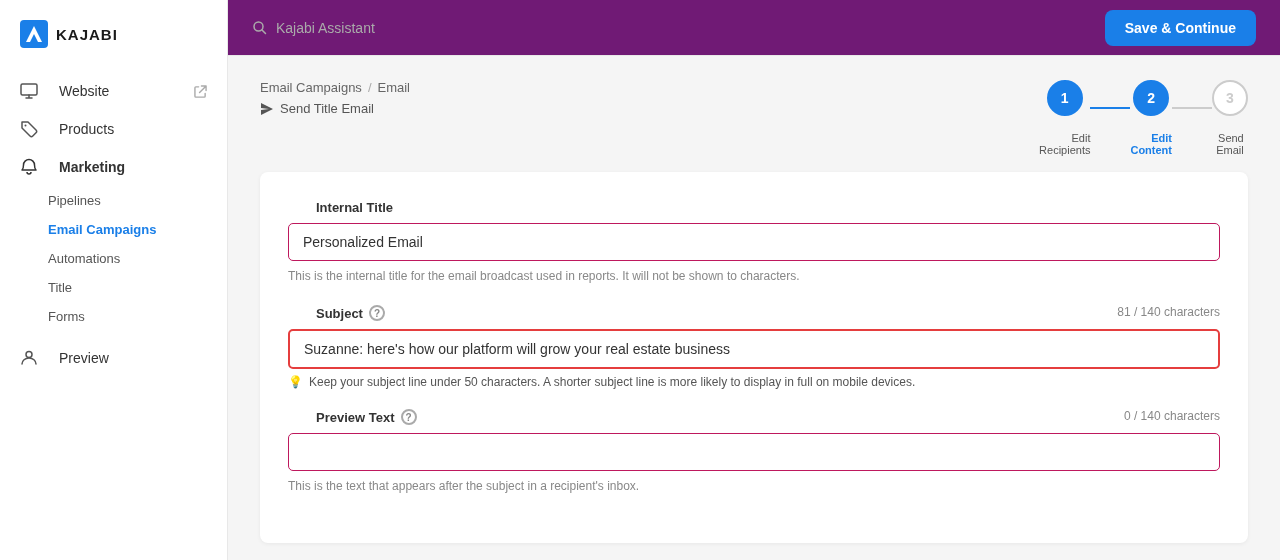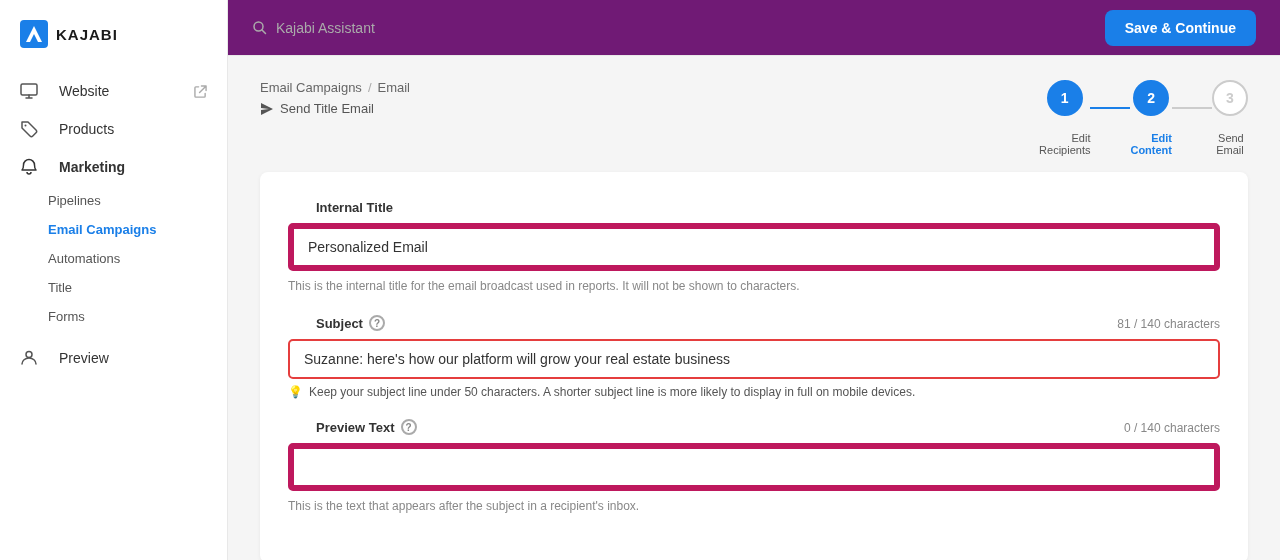--- a/index.html
+++ b/index.html
@@ -183,29 +183,29 @@
       padding: 28px;
       box-shadow: 0 1px 4px rgba(0,0,0,0.06);
     }
     .form-group { margin-bottom: 20px; }
     .form-label {
       font-size: 13px;
       font-weight: 600;
       color: #333;
       margin-bottom: 8px;
       display: flex;
-      align-items: flex-end;
+      align-items: flex-start;
       justify-content: space-between;
       padding-left: 28px;
     }
     .form-label-left { display: flex; align-items: center; gap: 6px; }
     .char-count { font-size: 12px; color: #888; font-weight: 400; }
     .form-input {
       width: 100%;
-      border: 6px solid #be185d;
+      border: 1px solid #be185d;
       border-radius: 5px;
       padding: 10px 14px;
       font-size: 14px;
       color: #333;
       outline: none;
     }
     .form-hint {
       font-size: 12px;
       color: #888;
       margin-top: 6px;

